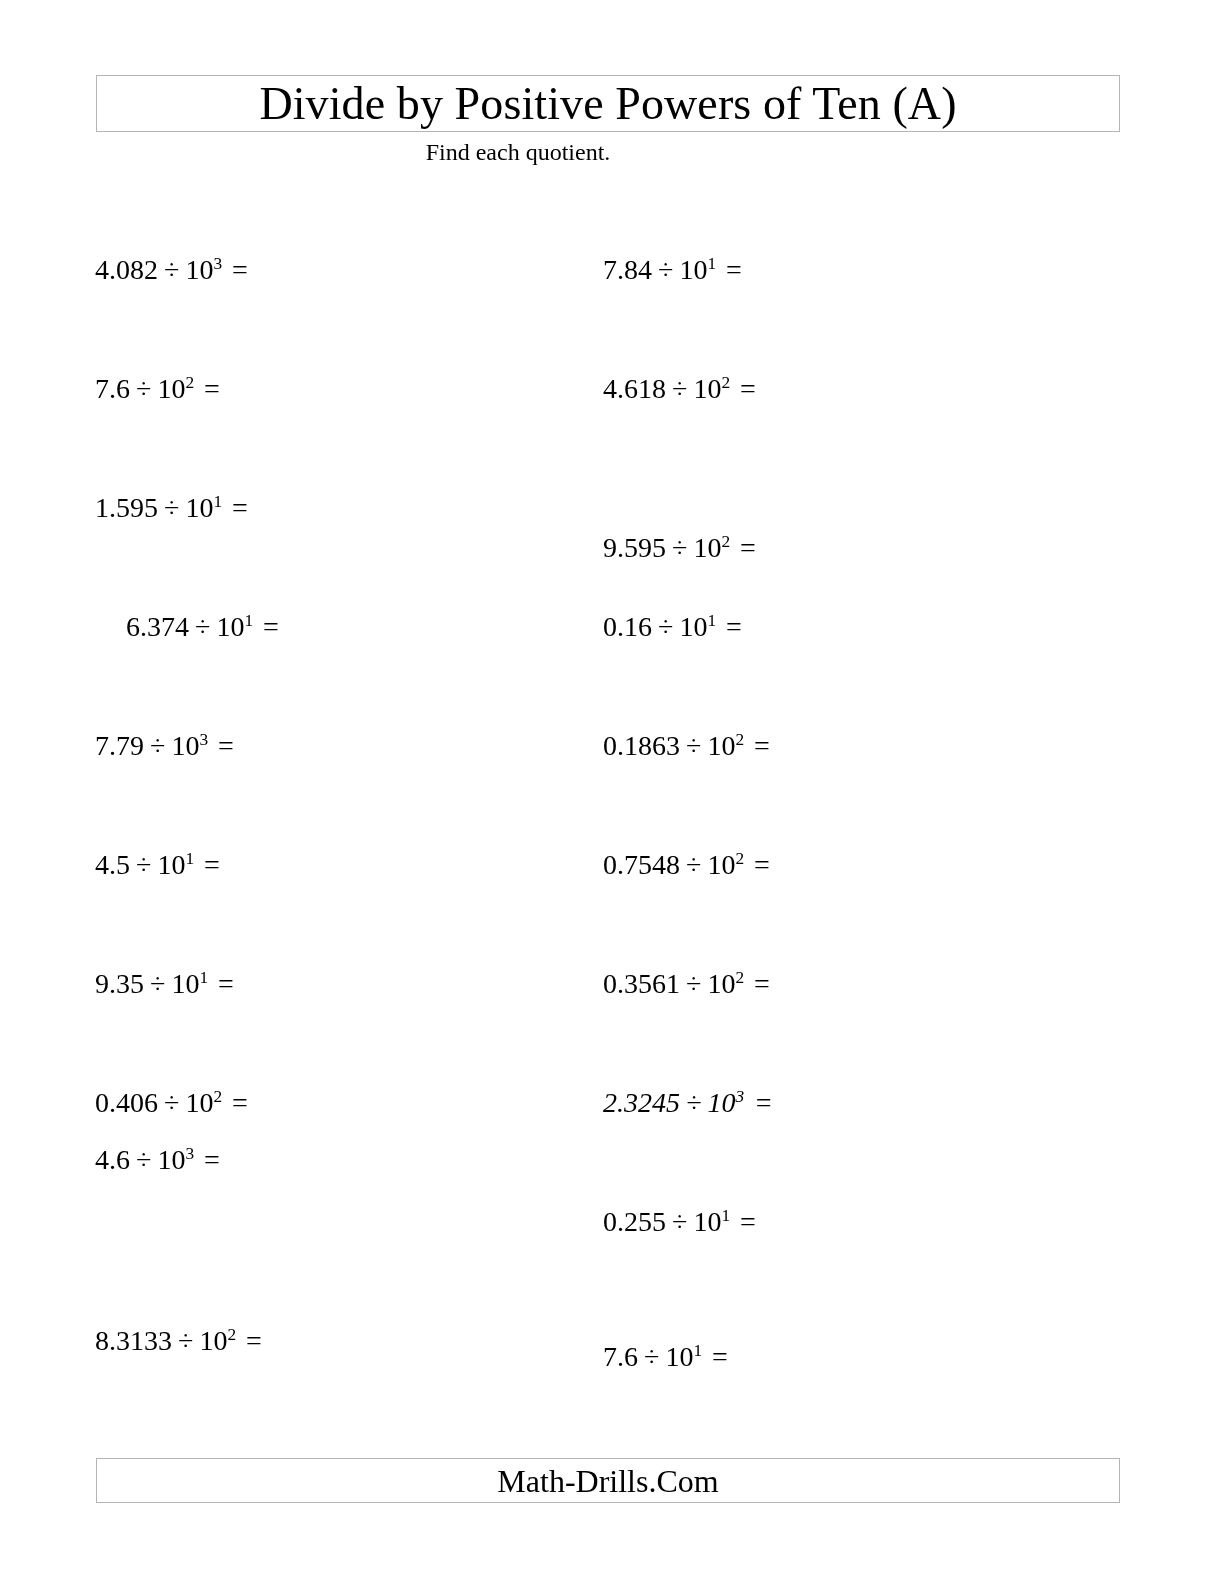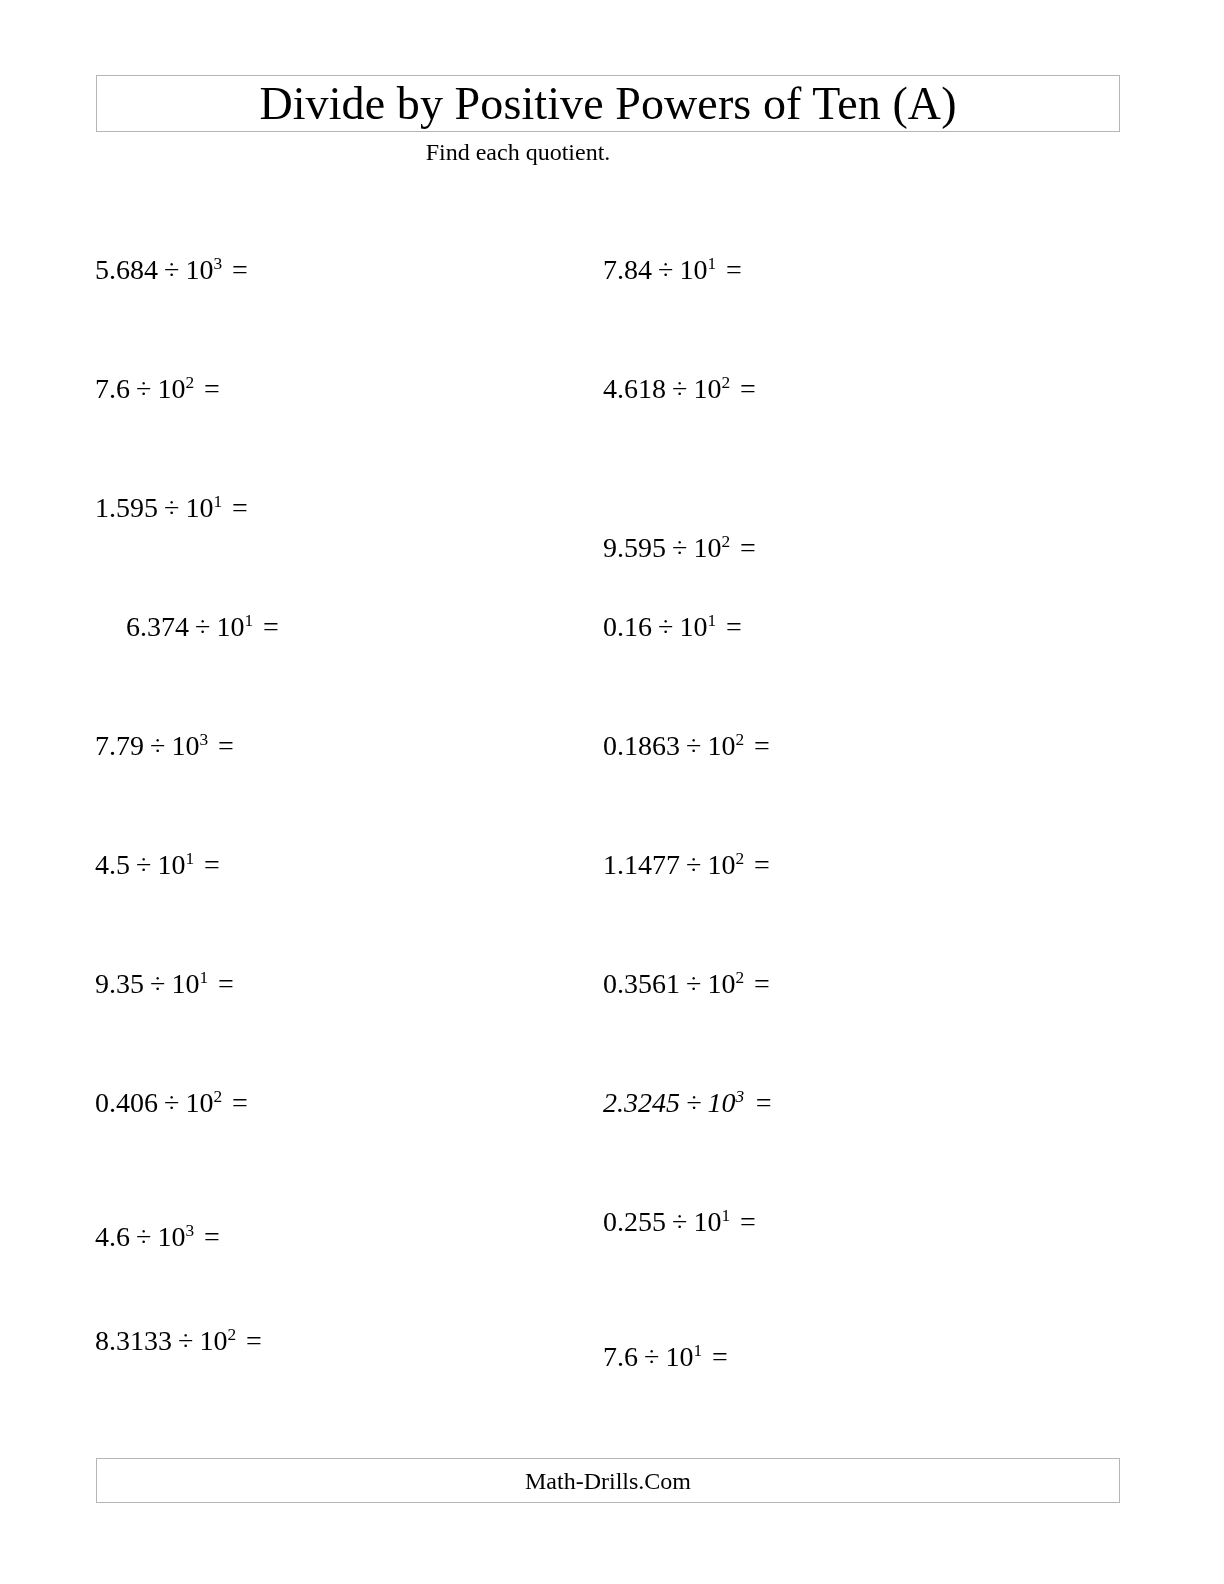--- a/index.html
+++ b/index.html
@@ -89,54 +89,54 @@
     top: 1458px;
     width: 1024px;
     height: 45px;
     border: 1px solid #b5b5b5;
     box-sizing: border-box;
     display: flex;
     align-items: center;
     justify-content: center;
   }
   .footer-text {
-    font-size: 24px;
+    font-size: 32px;
     line-height: 1;
     white-space: nowrap;
     text-align: center;
   }
 </style>
 </head>
 <body>
 
 <div class="page">
 
   <div class="title-box">
     <div class="title-text">Divide by Positive Powers of Ten (A)</div>
   </div>
 
   <div class="subtitle">Find each quotient.</div>
 
   <div class="problems">
-      <div class="problem" style="left: 95px; top: 256px;"><span class="num">5.684</span><span class="op">÷</span><span class="base">10</span><sup class="exp">3</sup><span class="eq">=</span></div>
+      <div class="problem" style="left: 95px; top: 256px;"><span class="num">4.082</span><span class="op">÷</span><span class="base">10</span><sup class="exp">3</sup><span class="eq">=</span></div>
       <div class="problem" style="left: 95px; top: 375px;"><span class="num">7.6</span><span class="op">÷</span><span class="base">10</span><sup class="exp">2</sup><span class="eq">=</span></div>
       <div class="problem" style="left: 95px; top: 494px;"><span class="num">1.595</span><span class="op">÷</span><span class="base">10</span><sup class="exp">1</sup><span class="eq">=</span></div>
       <div class="problem" style="left: 95px; top: 613px; margin-left: 31px;"><span class="num">6.374</span><span class="op">÷</span><span class="base">10</span><sup class="exp">1</sup><span class="eq">=</span></div>
       <div class="problem" style="left: 95px; top: 732px;"><span class="num">7.79</span><span class="op">÷</span><span class="base">10</span><sup class="exp">3</sup><span class="eq">=</span></div>
       <div class="problem" style="left: 95px; top: 851px;"><span class="num">4.5</span><span class="op">÷</span><span class="base">10</span><sup class="exp">1</sup><span class="eq">=</span></div>
       <div class="problem" style="left: 95px; top: 970px;"><span class="num">9.35</span><span class="op">÷</span><span class="base">10</span><sup class="exp">1</sup><span class="eq">=</span></div>
       <div class="problem" style="left: 95px; top: 1089px; font-family: Liberation Serif, serif;"><span class="num">0.406</span><span class="op">÷</span><span class="base">10</span><sup class="exp">2</sup><span class="eq">=</span></div>
-      <div class="problem" style="left: 95px; top: 1223px; text-align: center;"><span class="num">4.6</span><span class="op">÷</span><span class="base">10</span><sup class="exp">3</sup><span class="eq">=</span></div>
+      <div class="problem" style="left: 95px; top: 1146px; text-align: center;"><span class="num">4.6</span><span class="op">÷</span><span class="base">10</span><sup class="exp">3</sup><span class="eq">=</span></div>
       <div class="problem" style="left: 95px; top: 1327px;"><span class="num">8.3133</span><span class="op">÷</span><span class="base">10</span><sup class="exp">2</sup><span class="eq">=</span></div>
       <div class="problem" style="left: 603px; top: 256px;"><span class="num">7.84</span><span class="op">÷</span><span class="base">10</span><sup class="exp">1</sup><span class="eq">=</span></div>
       <div class="problem" style="left: 603px; top: 375px;"><span class="num">4.618</span><span class="op">÷</span><span class="base">10</span><sup class="exp">2</sup><span class="eq">=</span></div>
       <div class="problem" style="left: 603px; top: 494px; margin-top: 40px;"><span class="num">9.595</span><span class="op">÷</span><span class="base">10</span><sup class="exp">2</sup><span class="eq">=</span></div>
       <div class="problem" style="left: 603px; top: 613px;"><span class="num">0.16</span><span class="op">÷</span><span class="base">10</span><sup class="exp">1</sup><span class="eq">=</span></div>
       <div class="problem" style="left: 603px; top: 732px;"><span class="num">0.1863</span><span class="op">÷</span><span class="base">10</span><sup class="exp">2</sup><span class="eq">=</span></div>
-      <div class="problem" style="left: 603px; top: 851px;"><span class="num">1.1477</span><span class="op">÷</span><span class="base">10</span><sup class="exp">2</sup><span class="eq">=</span></div>
+      <div class="problem" style="left: 603px; top: 851px;"><span class="num">0.7548</span><span class="op">÷</span><span class="base">10</span><sup class="exp">2</sup><span class="eq">=</span></div>
       <div class="problem" style="left: 603px; top: 970px;"><span class="num">0.3561</span><span class="op">÷</span><span class="base">10</span><sup class="exp">2</sup><span class="eq">=</span></div>
       <div class="problem" style="left: 603px; top: 1089px; font-style: italic;"><span class="num">2.3245</span><span class="op">÷</span><span class="base">10</span><sup class="exp">3</sup><span class="eq">=</span></div>
       <div class="problem" style="left: 603px; top: 1208px;"><span class="num">0.255</span><span class="op">÷</span><span class="base">10</span><sup class="exp">1</sup><span class="eq">=</span></div>
       <div class="problem" style="left: 603px; top: 1327px; margin-top: 16px;"><span class="num">7.6</span><span class="op">÷</span><span class="base">10</span><sup class="exp">1</sup><span class="eq">=</span></div>
     </div>
 
   <div class="footer-box">
     <div class="footer-text">Math-Drills.Com</div>
   </div>
 

